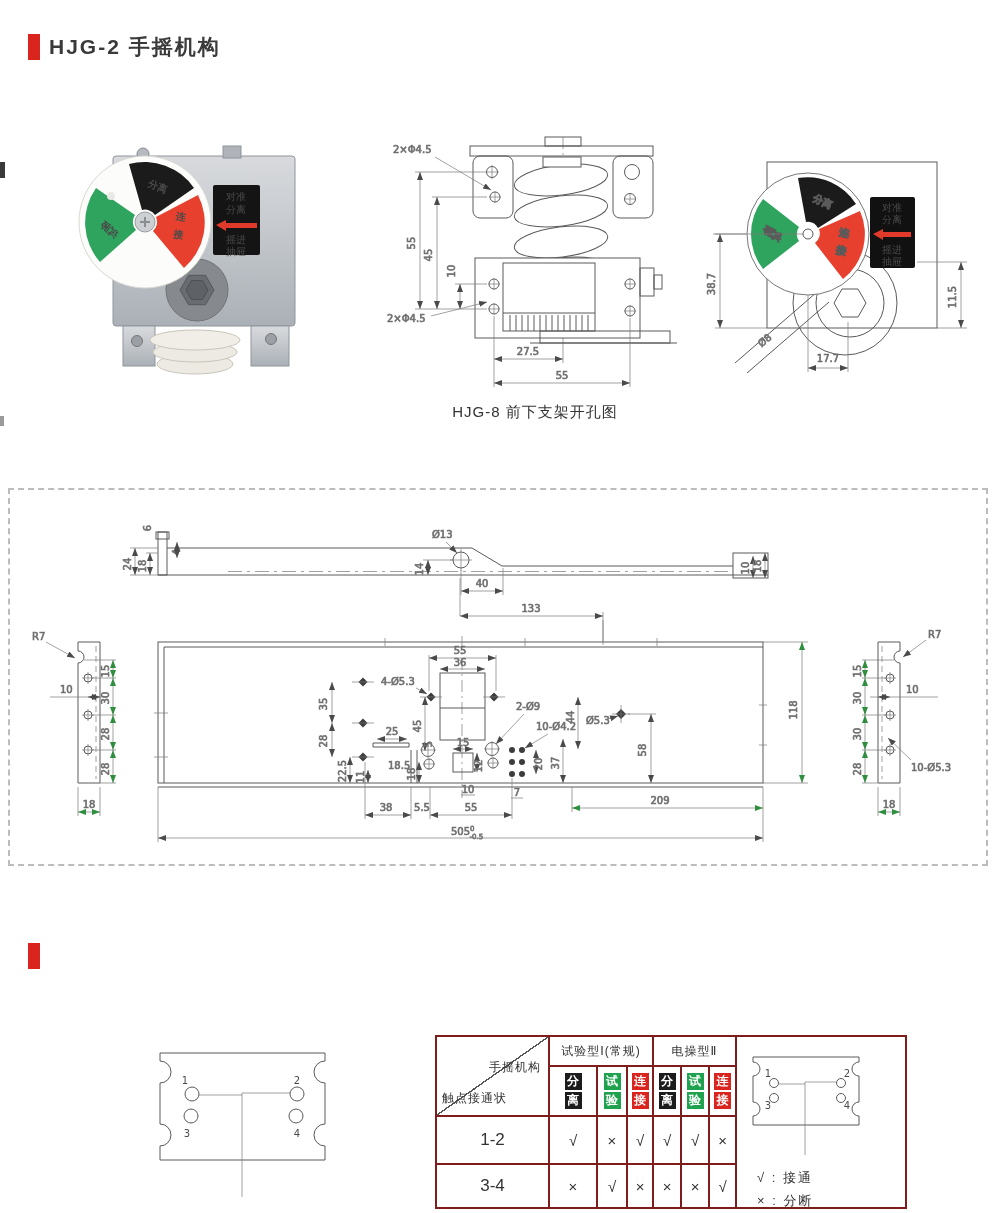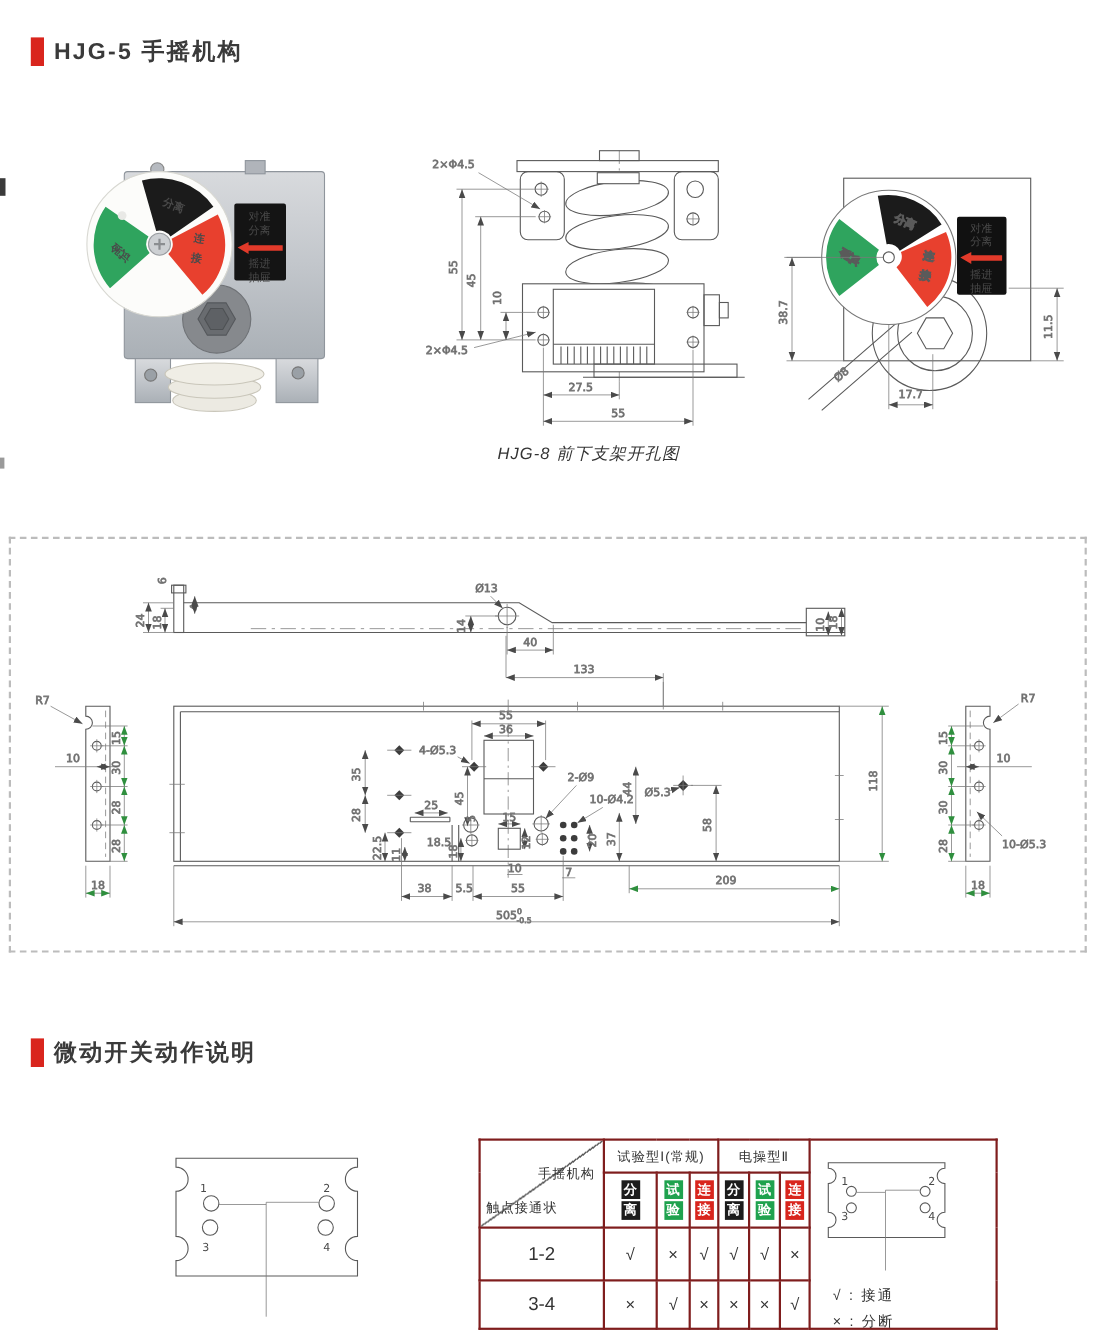--- a/index.html
+++ b/index.html
@@ -7,21 +7,21 @@
        font-family:"Liberation Sans","DejaVu Sans",sans-serif;overflow:hidden;}
   .abs{position:absolute;}
   .sec-header{position:absolute;display:flex;align-items:center;gap:9px;}
   .sec-bullet{width:12px;height:26px;background:#d9251d;}
   .sec-title{font-size:21px;font-weight:600;color:#3a3a3a;letter-spacing:2px;}
   .edge-mark1{position:absolute;left:0;top:162px;width:5px;height:16px;background:#3a3a3a;}
   .edge-mark2{position:absolute;left:0;top:416px;width:4px;height:10px;background:#9a9a9a;}
   .dash-box{position:absolute;left:8px;top:488px;width:980px;height:378px;
             border:2px dashed #bcbcbc;box-sizing:border-box;}
   .caption{position:absolute;left:395px;top:403px;width:280px;text-align:center;
-           font-size:15px;color:#333;letter-spacing:1px;font-style:italic;}
+           font-size:15px;color:#333;letter-spacing:1px;}
   svg{overflow:visible;}
   svg text{font-family:"DejaVu Sans",sans-serif;font-size:10px;fill:#4a4a4a;}
   .ln{stroke:#5a5a5a;stroke-width:1;fill:none;}
   .lnthin{stroke:#7a7a7a;stroke-width:0.7;fill:none;}
   .fillhole{fill:#3c3c3c;stroke:none;}
   
   .sw-table{position:absolute;left:435px;top:1035px;border-collapse:collapse;table-layout:fixed;width:470px;}
   .sw-table td,.sw-table th{border:2px solid #7f1d1d;padding:0;font-weight:normal;
         text-align:center;vertical-align:middle;color:#333;}
   .corner-cell{position:relative;background:
@@ -58,21 +58,21 @@
       <stop offset="1" stop-color="#aab0b6"></stop>
     </linearGradient>
   </defs>
 </svg>
 
 <div class="edge-mark1"></div>
 <div class="edge-mark2"></div>
 
 <div class="sec-header" style="left:28px;top:33px;">
   <div class="sec-bullet"></div>
-  <div class="sec-title">HJG-5 手摇机构</div>
+  <div class="sec-title">HJG-2 手摇机构</div>
 </div>
 
 <svg class="abs" style="left:85px;top:140px;" width="230" height="250" viewBox="0 0 230 250">
   <g>
     <rect x="28" y="16" width="182" height="170" rx="3" fill="url(#gmetal)" stroke="#8f959c"></rect>
     <rect x="138" y="6" width="18" height="12" fill="#b0b4ba" stroke="#8f959c"></rect>
     <circle cx="58" cy="14" r="6" fill="#b6bac0" stroke="#888"></circle>
     <rect x="38" y="186" width="32" height="40" fill="url(#gmetal)" stroke="#8f959c"></rect>
     <rect x="166" y="186" width="38" height="40" fill="url(#gmetal)" stroke="#8f959c"></rect>
     <circle cx="52" cy="201" r="5.5" fill="#9aa0a6" stroke="#777"></circle>
@@ -411,21 +411,20 @@
     <line x1="903" y1="272" x2="880" y2="250" marker-end="url(#ma)"></line>
     <text x="903" y="283">10-Ø5.3</text>
     <path d="M870,299 V328 M892,299 V328"></path>
     <line x1="870" y1="324" x2="892" y2="324" marker-start="url(#mg)" marker-end="url(#mg)"></line>
     <text x="881" y="320" text-anchor="middle">18</text>
   </g>
 </svg>
 
 <div class="sec-header" style="left:28px;top:943px;">
   <div class="sec-bullet"></div>
-  <div class="sec-title">微动开关动作说明</div>
 </div>
 
 <svg class="abs" style="left:155px;top:1045px;" width="215" height="168" viewBox="0 0 215 168">
   <g class="ln">
     <path d="M5,8 L5,16 A11 11 0 0 1 5,38 L5,79 A11 11 0 0 1 5,101 L5,115 L170,115 L170,101 A11 11 0 0 1 170,79 L170,38 A11 11 0 0 1 170,16 L170,8 Z" fill="#fff"></path>
     <circle cx="37" cy="49" r="7"></circle>
       <circle cx="142" cy="49" r="7"></circle>
     <circle cx="36" cy="71" r="7"></circle>
       <circle cx="141" cy="71" r="7"></circle>
     <path d="M44,50 H87 V48 H135" class="lnthin" stroke="#555"></path>

